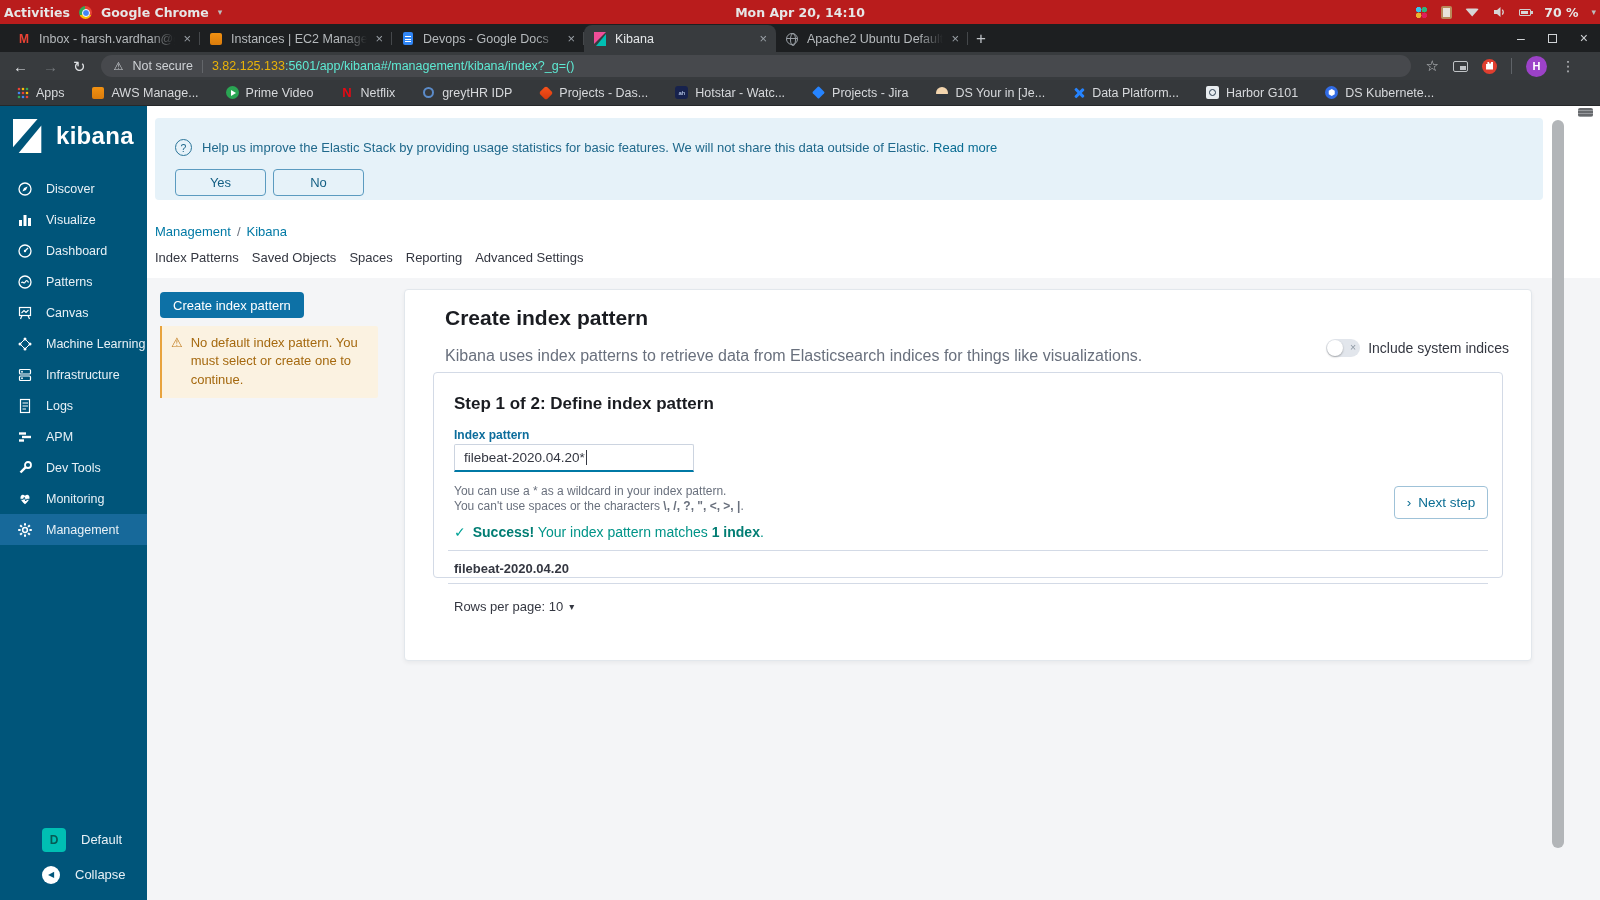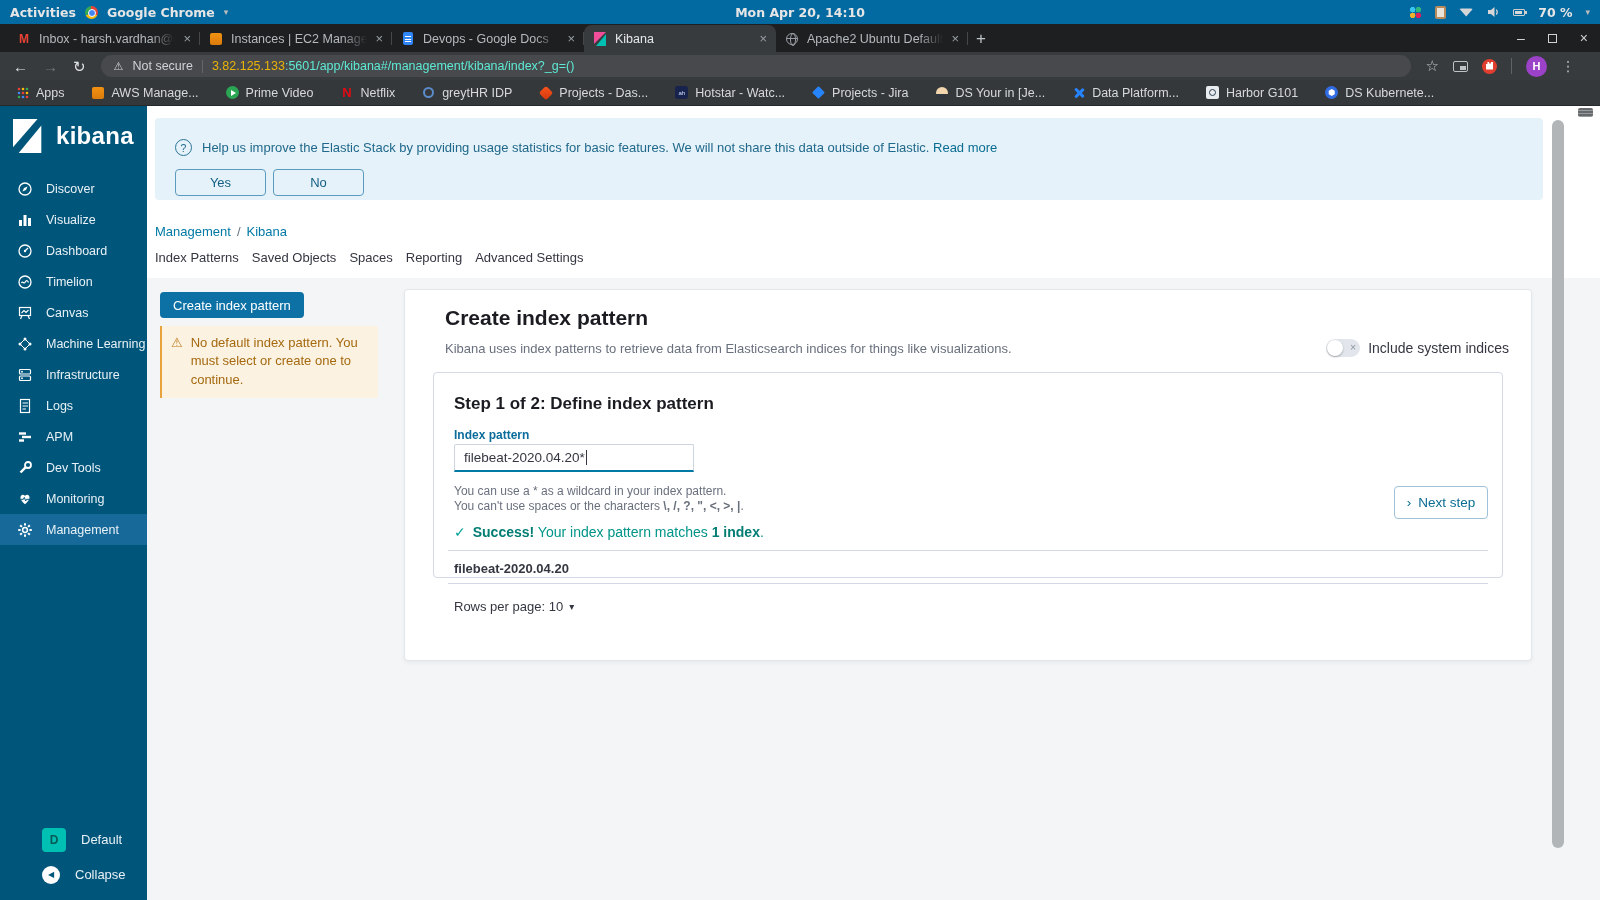--- a/index.html
+++ b/index.html
@@ -1,21 +1,21 @@
 <!DOCTYPE html>
 <html><head>
 <meta charset="utf-8">
 <style>
   * { margin:0; padding:0; box-sizing:border-box; }
   html,body { width:1600px; height:900px; overflow:hidden; }
   body { font-family:"Liberation Sans", sans-serif; position:relative; background:#f4f5f7; }
 
   
-  #gnomebar { height:24px; background:#0369a1; color:#e6e6e6; display:flex; align-items:center;
-    font-family:"DejaVu Sans", sans-serif; font-size:12.5px; font-weight:700; padding:0 10px; position:relative; }
+  #gnomebar { height:24px; background:#b91c1c; color:#e6e6e6; display:flex; align-items:center;
+    font-family:"DejaVu Sans", sans-serif; font-size:12.5px; font-weight:700; padding:0 4px; position:relative; }
   .gb-left { display:flex; align-items:center; gap:9px; }
   .gb-center { position:absolute; left:50%; transform:translateX(-50%); }
   .gb-right { margin-left:auto; display:flex; align-items:center; gap:13px; }
   .chrome-ball { width:13px; height:13px; border-radius:50%;
     background:conic-gradient(#ea4335 0 120deg, #fbbc05 120deg 240deg, #34a853 240deg 360deg); position:relative; }
   .chrome-ball::after { content:''; position:absolute; left:3.5px; top:3.5px; width:6px; height:6px;
     border-radius:50%; background:#4285f4; border:1px solid #fff; }
   .caret { font-size:9px; color:#bdbdbd; }
   .tray-slack { width:13px; height:13px;
     background:
@@ -143,21 +143,21 @@
 
   .cip-btn { position:absolute; left:13px; top:186px; height:26px; padding:0 13px; background:#0d71a6; color:#fff;
     font-size:13px; border-radius:4px; display:flex; align-items:center; cursor:pointer; }
   .callout { position:absolute; left:13px; top:220px; width:218px; background:#fbf2e1; border-left:2px solid #e8a33d;
     border-radius:0 2px 2px 0; padding:8px 8px 9px 9px; display:flex; gap:8px; font-size:13px; line-height:1.42; color:#a5690f; }
   .callout .warn { color:#c07a1a; flex-shrink:0; }
 
   .card { position:absolute; left:257px; top:183px; width:1128px; height:372px; background:#fff;
     border:1px solid #e2e7ec; border-radius:4px; box-shadow:0 2px 4px rgba(0,0,0,.05); }
   .card-title { position:absolute; left:40px; top:16px; font-size:21px; font-weight:700; color:#1a1c21; }
-  .card-sub { position:absolute; left:40px; top:51px; font-size:13px; color:#69707d; }
+  .card-sub { position:absolute; left:40px; top:57px; font-size:16px; color:#69707d; }
   .sys-toggle { position:absolute; right:22px; top:49px; display:flex; align-items:center; gap:8px; font-size:14px; color:#343741; }
   .toggle { width:34px; height:18px; background:#e2e6ec; border-radius:9px; position:relative; cursor:pointer; }
   .knob { position:absolute; left:1px; top:1px; width:16px; height:16px; background:#fff; border-radius:50%;
     box-shadow:0 1px 2px rgba(0,0,0,.3); }
   .tx { position:absolute; right:4px; top:1.5px; font-size:10.5px; color:#8d97a2; }
 
   .panel { position:absolute; left:28px; right:28px; top:82px; height:206px; border:1px solid #d3dae6;
     border-radius:4px; background:#fff; }
   .step-title { position:absolute; left:20px; top:21px; font-size:17px; font-weight:700; color:#1a1c21; }
   .fld-label { position:absolute; left:20px; top:55px; font-size:12px; font-weight:600; color:#0c6d9c; }
@@ -388,21 +388,21 @@
           <circle cx="8" cy="8" r="1.2" fill="#fff"></circle>
             <line x1="8" y1="8" x2="11" y2="5" stroke="#fff" stroke-width="1.3"></line>
         </svg>
         <span>Dashboard</span>
       </div>
       <div class="nav-item">
         <svg width="16" height="16" viewBox="0 0 16 16">
           <circle cx="8" cy="8" r="6" stroke="#fff" stroke-width="1.3" fill="none"></circle>
           <path d="M4.5 9 C5.8 6.2 6.8 10.6 8.2 8 S10.8 7 11.5 8.6" stroke="#fff" stroke-width="1.2" fill="none"></path>
         </svg>
-        <span>Timelion</span>
+        <span>Patterns</span>
       </div>
       <div class="nav-item">
         <svg width="16" height="16" viewBox="0 0 16 16">
           <rect x="2.5" y="2.5" width="11" height="8" stroke="#fff" stroke-width="1.2" fill="none"></rect>
           <path d="M4.5 8 L7 5.5 L9 7.5 L11.5 5" stroke="#fff" stroke-width="1.1" fill="none"></path>
           <line x1="5" y1="10.5" x2="3.5" y2="14" stroke="#fff" stroke-width="1.2"></line>
           <line x1="11" y1="10.5" x2="12.5" y2="14" stroke="#fff" stroke-width="1.2"></line>
         </svg>
         <span>Canvas</span>
       </div>

